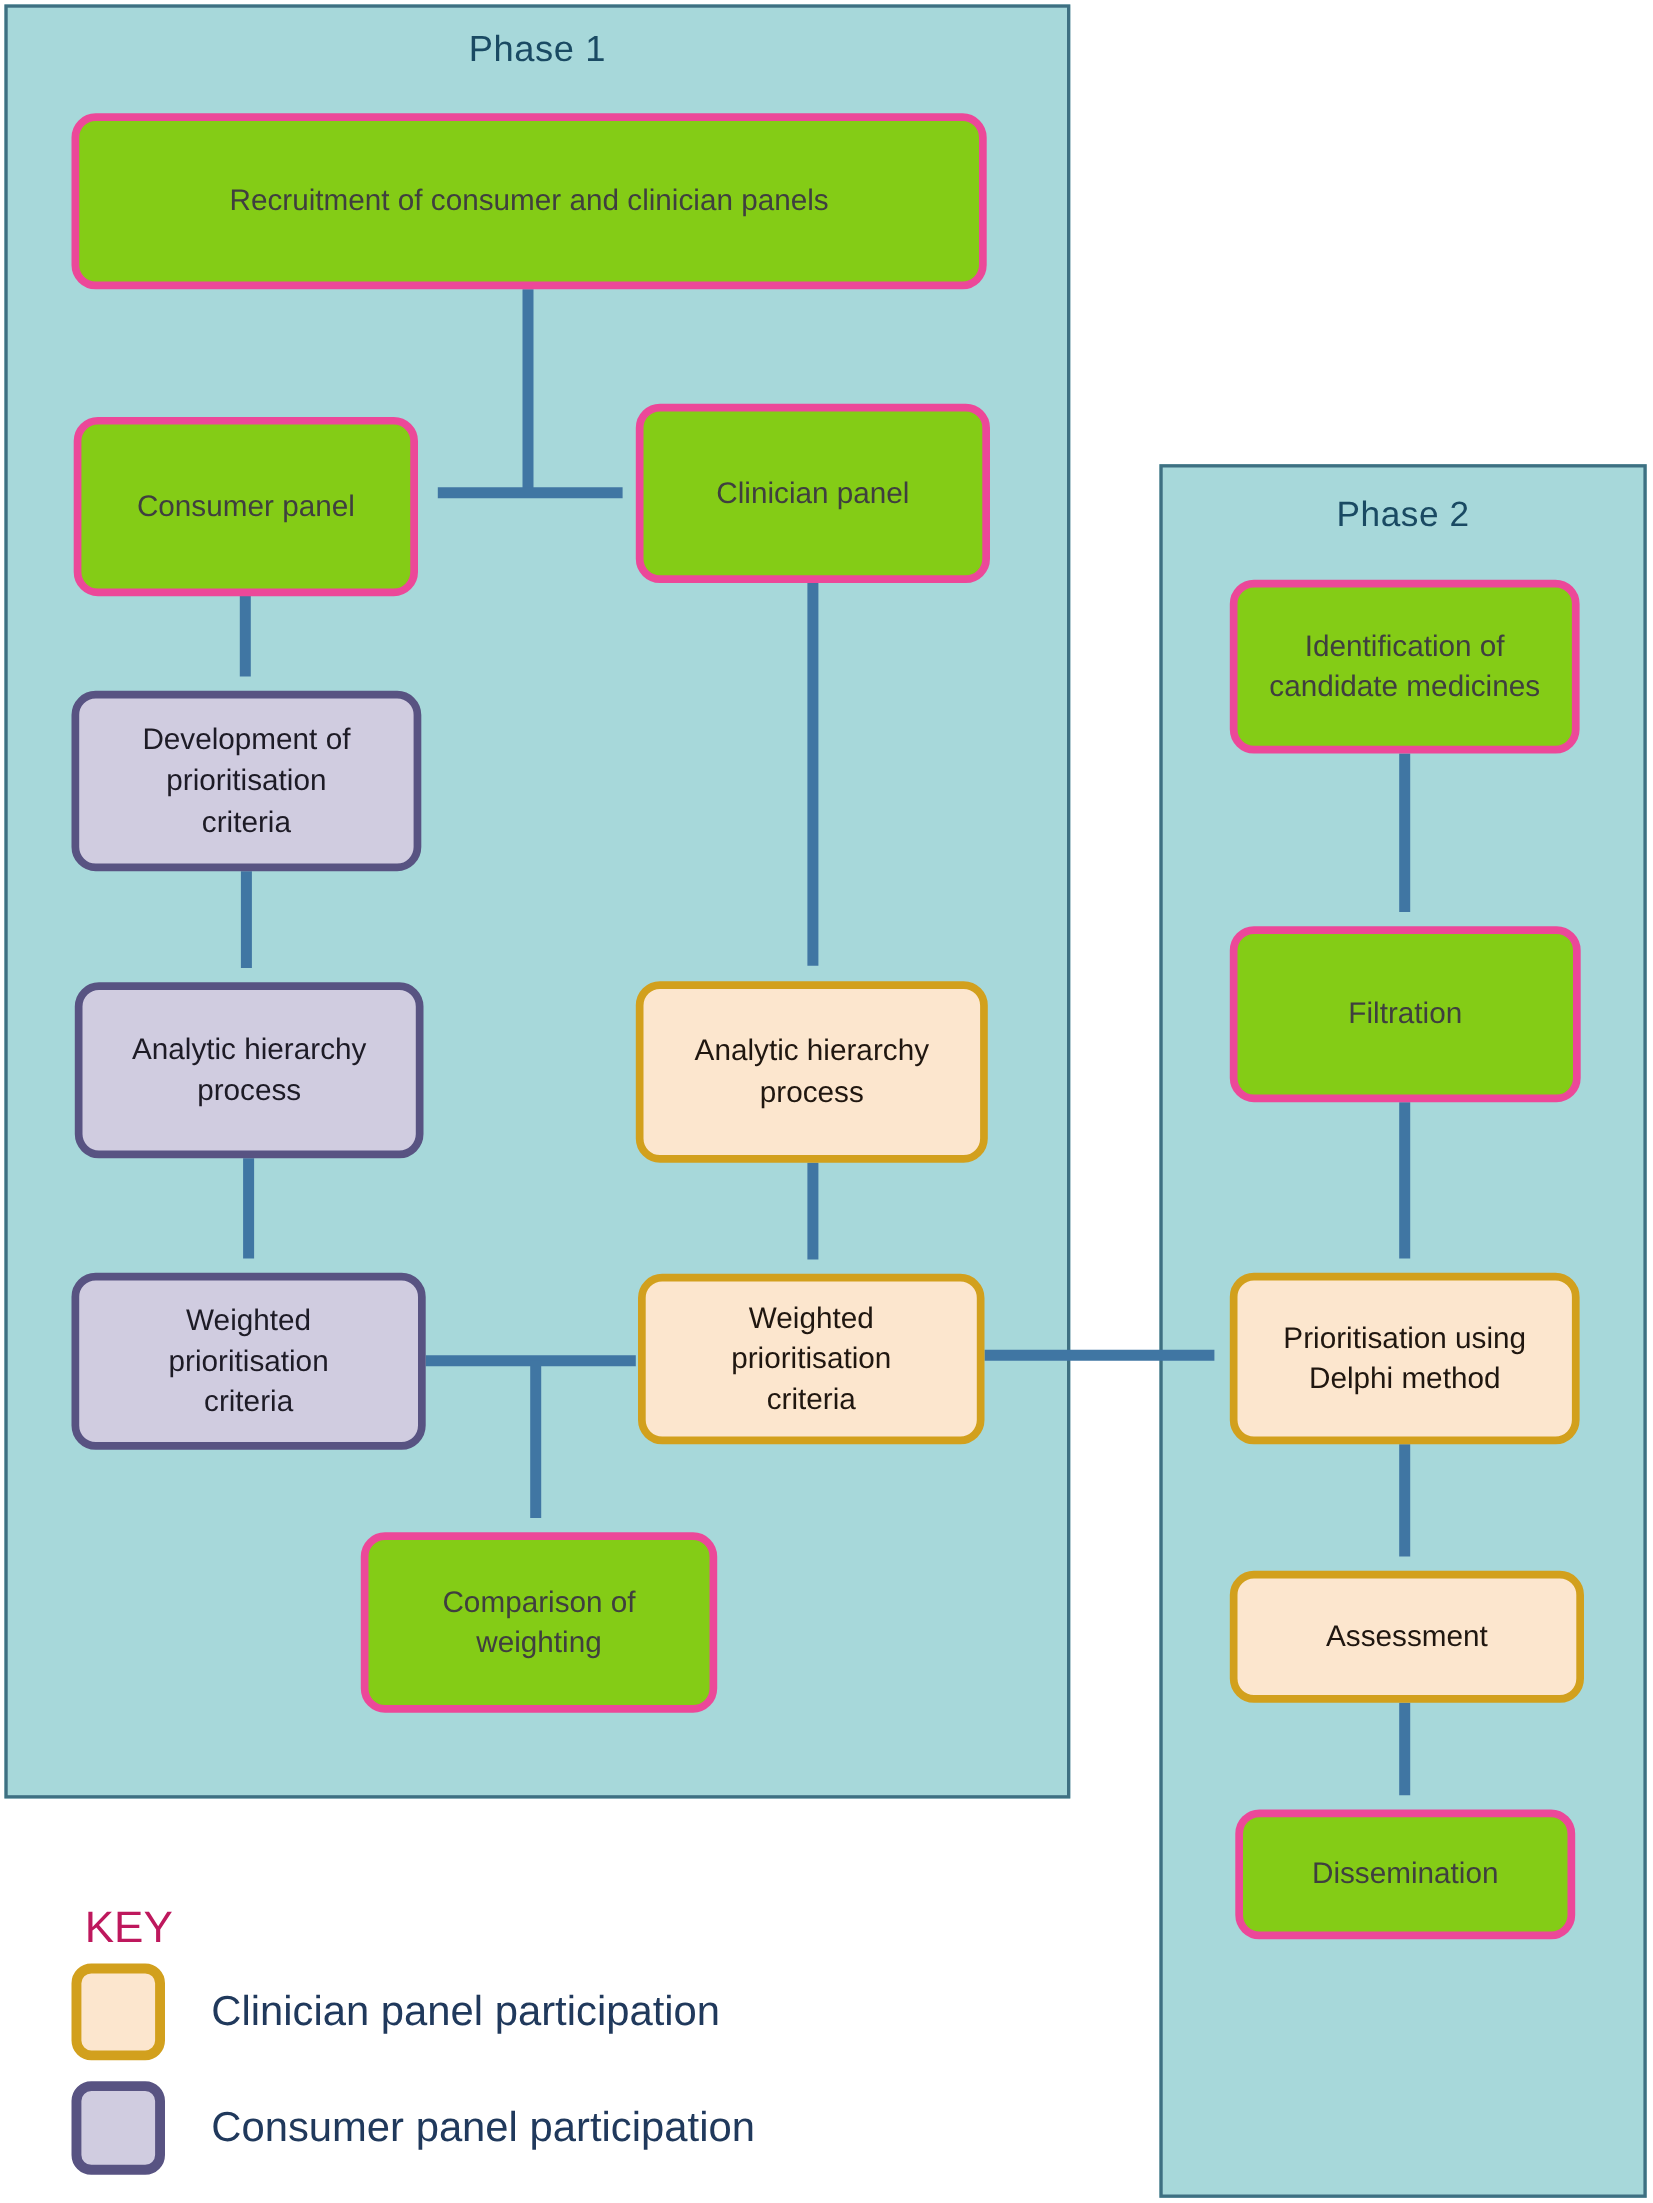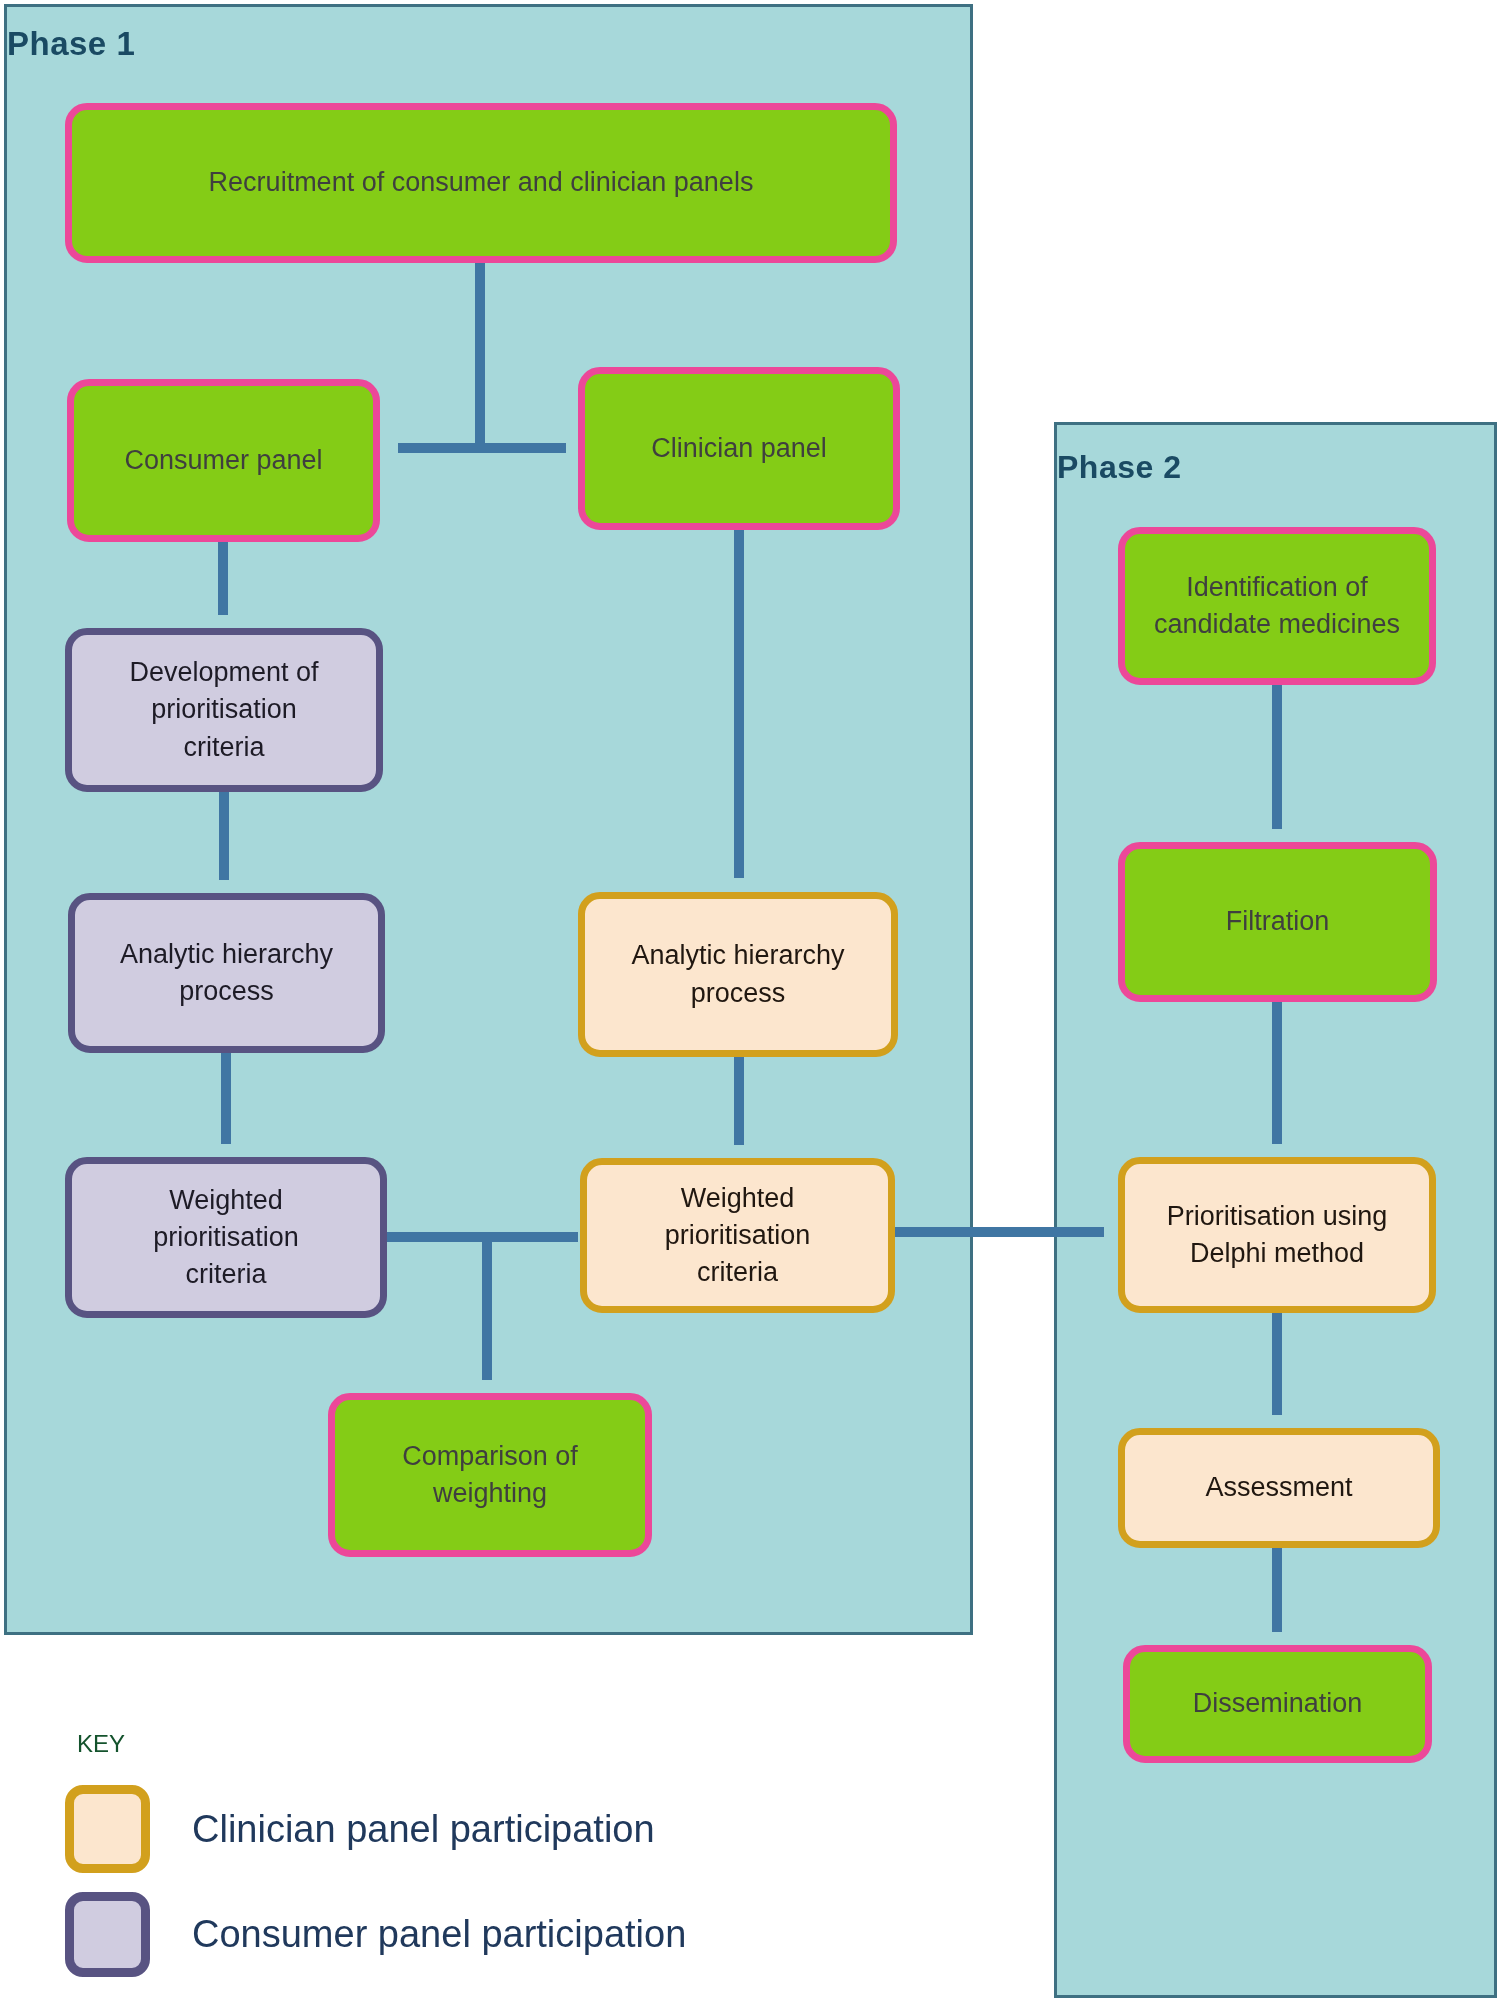--- a/index.html
+++ b/index.html
@@ -13,21 +13,22 @@
   }
   .panel {
     position: absolute;
     background: #a7d8da;
     border: 3px solid #3e7082;
     box-sizing: border-box;
   }
   .panel-title {
     position: absolute;
     width: 100%;
-    font-weight: bold;
+    text-align: center;
+    font-weight: normal;
     font-size: 33px;
     color: #1a4a63;
     letter-spacing: 0.5px;
   }
   .box {
     position: absolute;
     display: flex;
     align-items: center;
     justify-content: center;
     text-align: center;
@@ -36,22 +37,22 @@
     font-size: 27px;
     line-height: 1.38;
   }
   .box.neutral   { background: #84cc16; border: 7px solid #ec4899; color: #3f3f3f; }
   .box.consumer  { background: #d0cce0; border: 7px solid #585382; color: #1d1b26; }
   .box.clinician { background: #fce6ce; border: 7px solid #d2a01d; color: #201710; }
   #connectors { position: absolute; left: 0; top: 0; pointer-events: none; }
   #connectors path { stroke: #4076a3; stroke-width: 10; fill: none; }
   .key-title {
     position: absolute;
-    font-size: 24px;
-    color: #14532d;
+    font-size: 40px;
+    color: #be185d;
     font-weight: 500;
   }
   .swatch {
     position: absolute;
     box-sizing: border-box;
     border-radius: 18px;
     width: 85px;
   }
   .swatch.clinician { background: #fce6ce; border: 9px solid #d2a01d; }
   .swatch.consumer  { background: #d0cce0; border: 9px solid #585382; }

